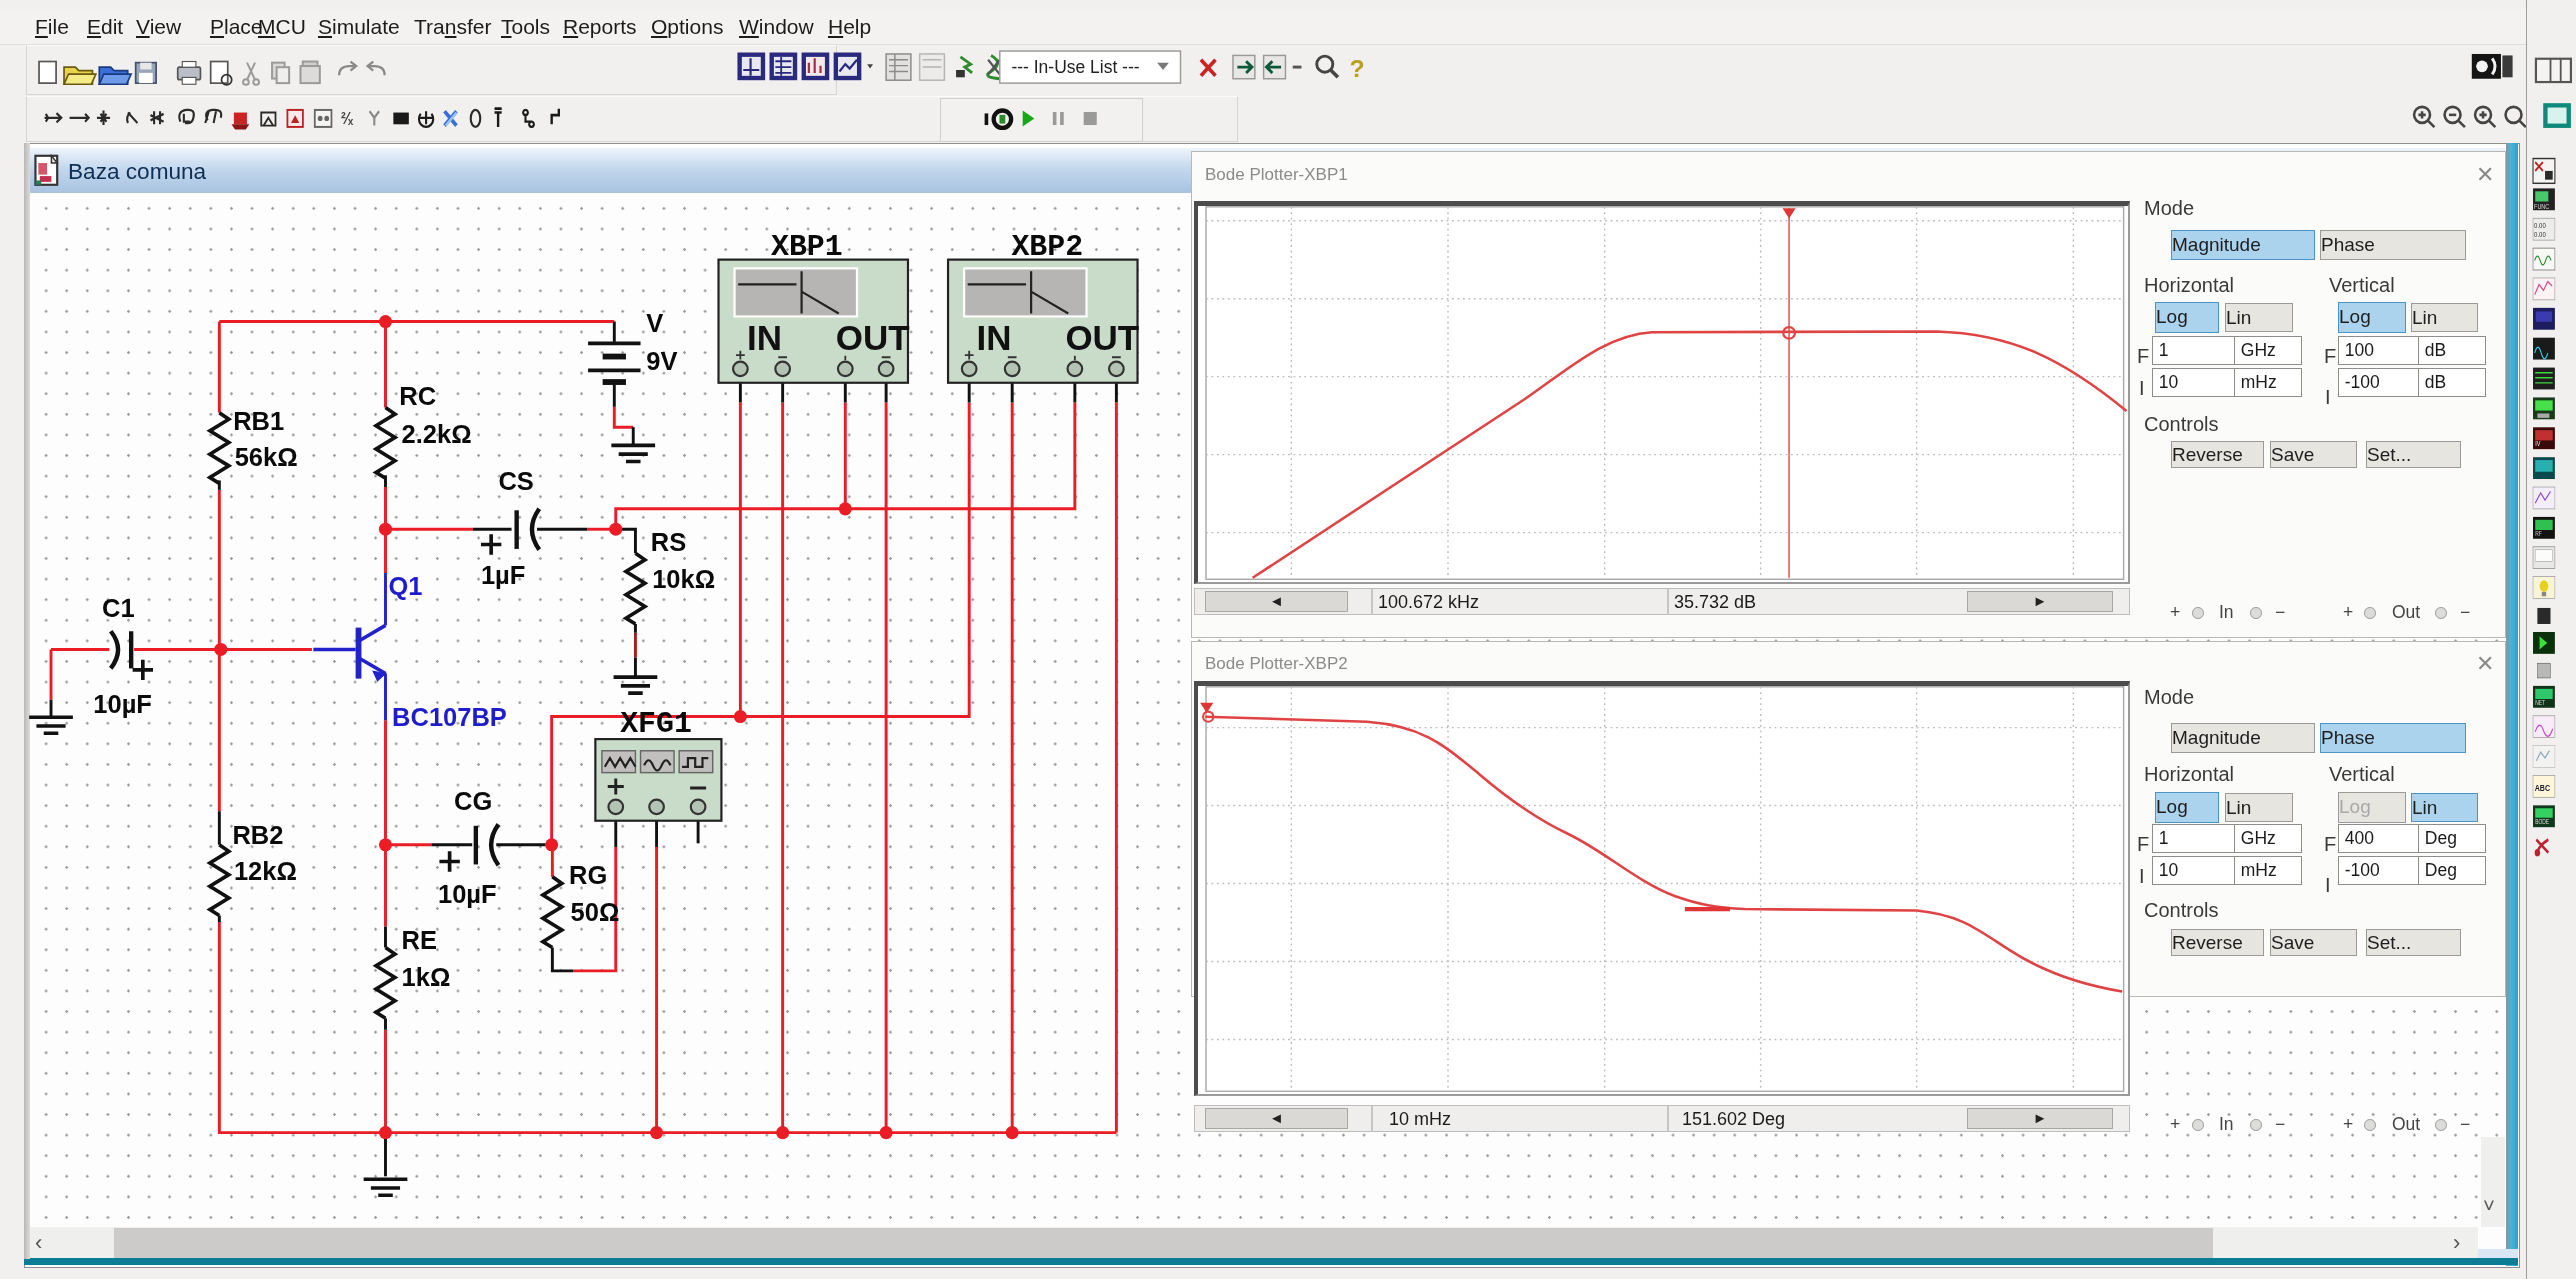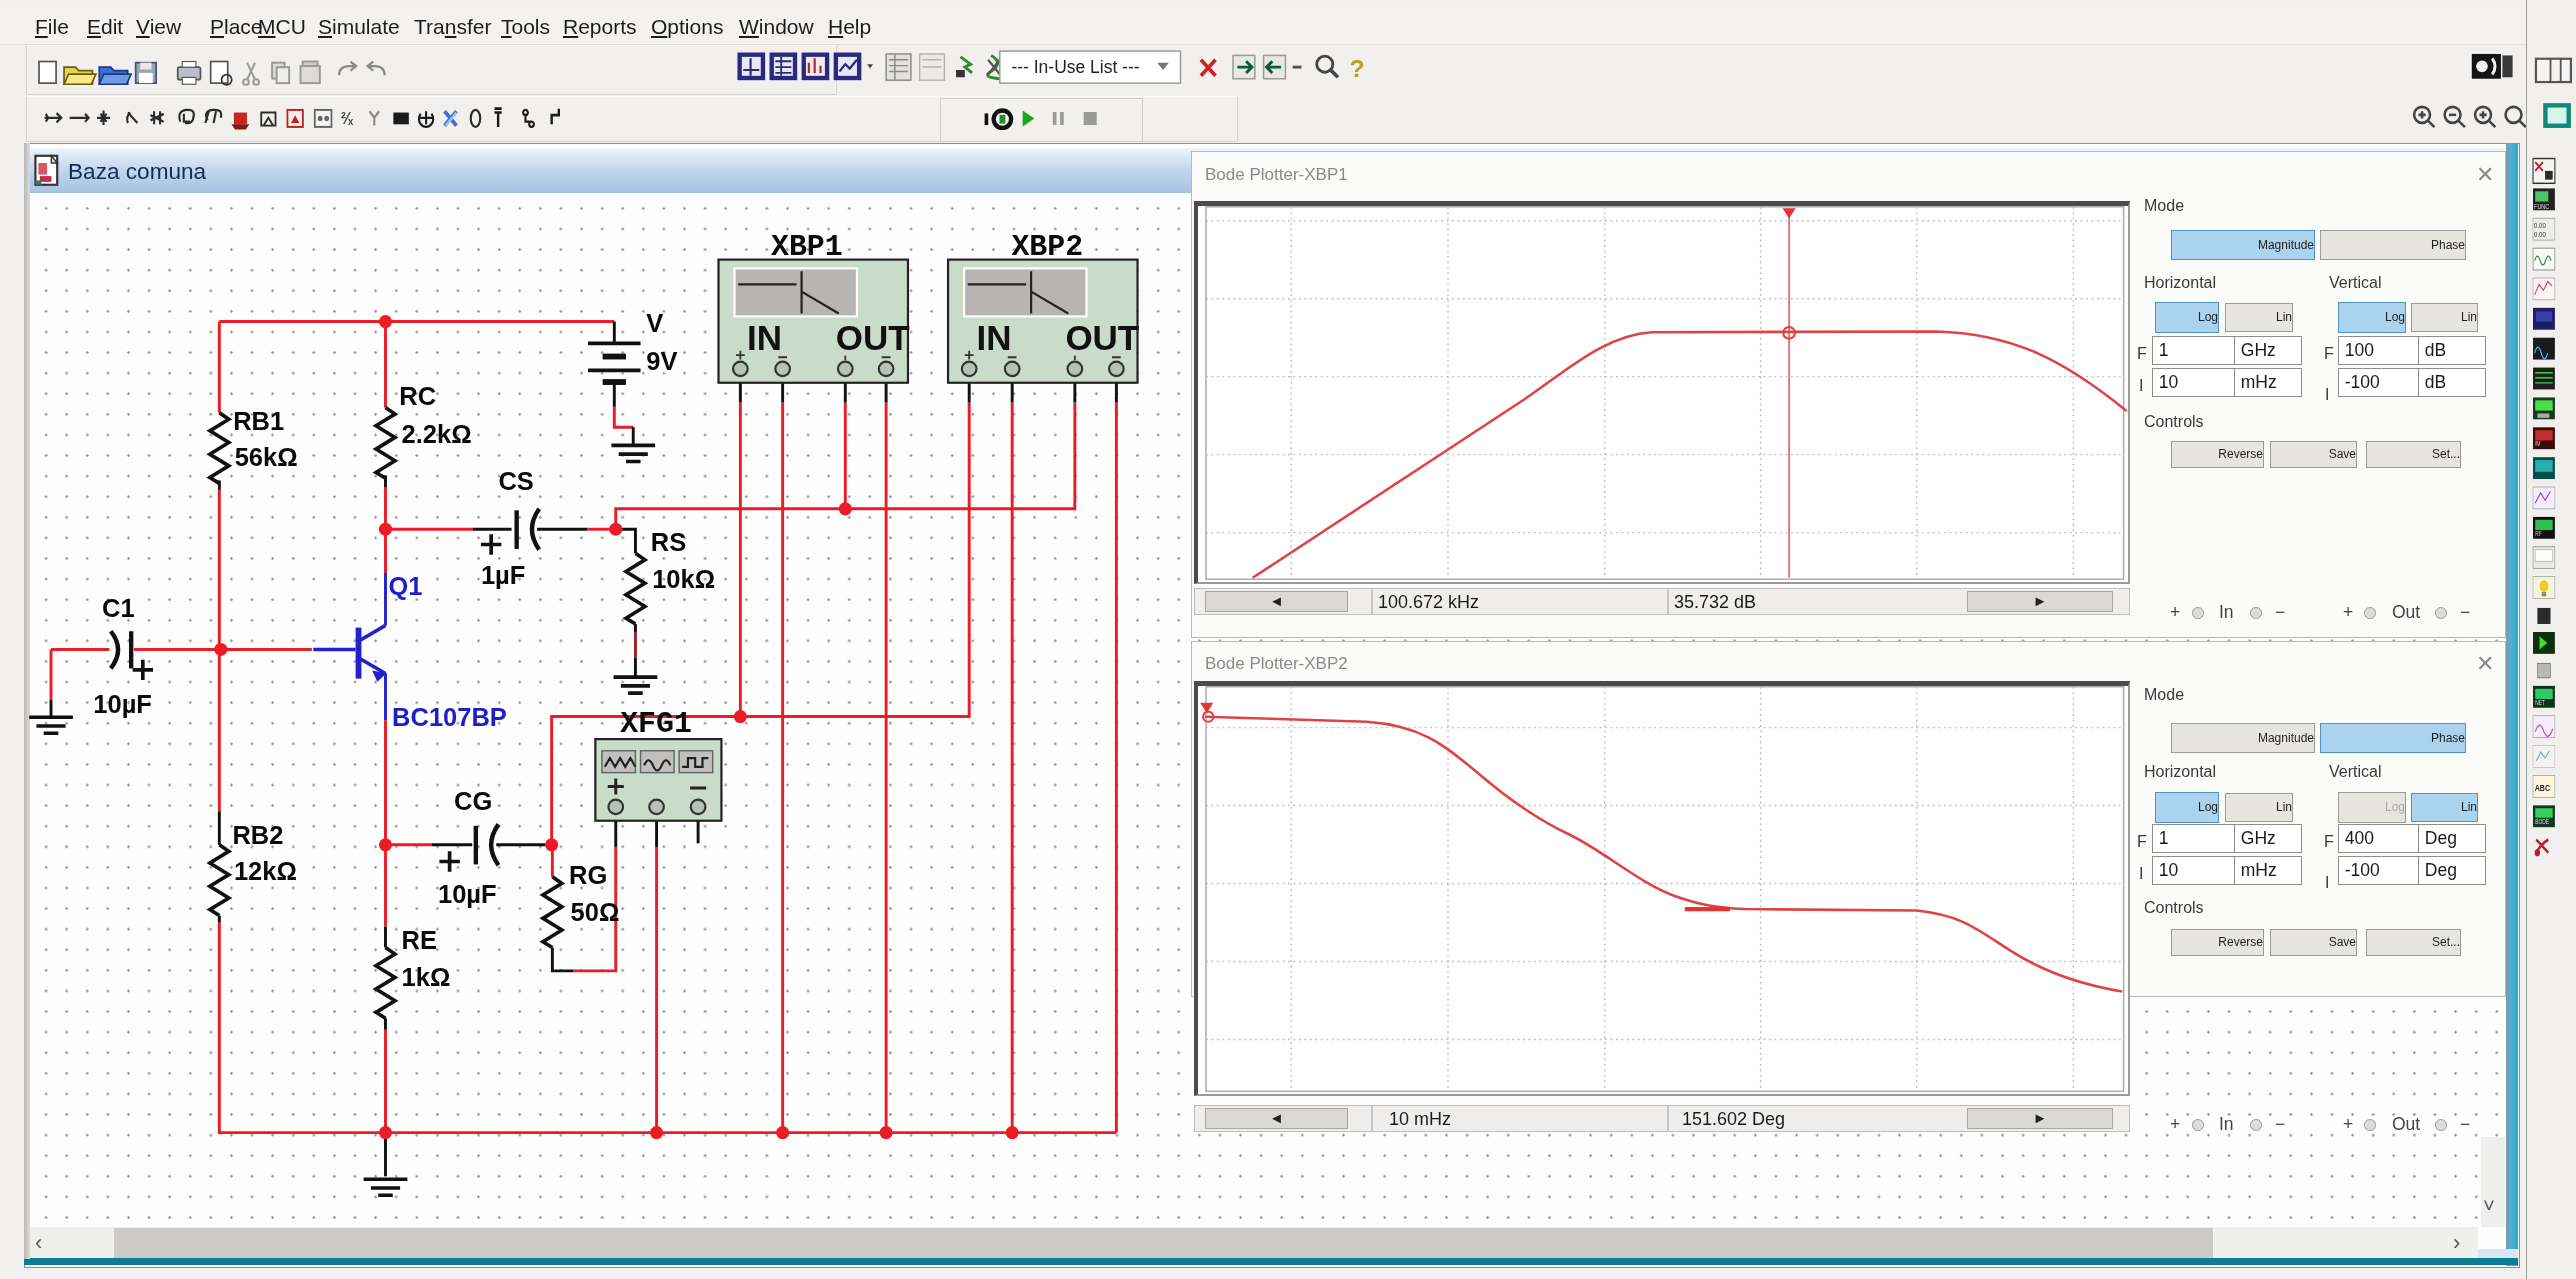--- a/index.html
+++ b/index.html
@@ -9,23 +9,23 @@
   #root{position:relative;width:2576px;height:1280px;}
   .menuitem{position:absolute;top:15.3px;font-size:21px;color:#1c1c1c;}
   
   .bodewin{position:absolute;left:1191px;width:1315px;background:#fbfbfa;
            border:1.5px solid #b8b8b8;box-sizing:border-box;}
   .bodetitle{position:absolute;left:13px;font-size:17px;color:#8b8b8b;}
   .bodeclose{position:absolute;left:1284px;font-size:22px;color:#8a8a8a;}
   .gframe{position:absolute;left:1.5px;background:#fff;border-top:5.1px solid #4c4c4c;
           border-left:4.4px solid #4c4c4c;border-right:2.2px solid #9a9a9a;
           border-bottom:2.2px solid #9a9a9a;box-sizing:border-box;}
-  .modelab{position:absolute;font-size:16px;color:#3a3a3a;}
+  .modelab{position:absolute;font-size:20px;color:#3a3a3a;}
   .bbtn{position:absolute;box-sizing:border-box;border:1.5px solid #9b9a96;
-        background:#e7e5e0;font-size:12px;color:#1e1e1e;text-align:right;}
+        background:#e7e5e0;font-size:19px;color:#1e1e1e;text-align:left;}
   .bbtn.hl{background:#abd3ee;border:1.5px solid #4c94c8;}
   .bbtn.dis{color:#a9a9a9;}
   .bfield{position:absolute;box-sizing:border-box;border:1.5px solid #8e8d8a;
           background:#fff;font-size:17.5px;color:#1b1b1b;padding-left:5.8px;}
   .scrow{position:absolute;left:1.5px;background:#efeeec;border:0.7px solid #bdbdbd;
          box-sizing:border-box;}
   .scbtn{position:absolute;top:2.2px;height:21px;background:#dbd9d5;
          border:1.5px solid #a8a7a3;box-sizing:border-box;text-align:center;
          font-size:14.6px;color:#222;line-height:19px;}
   .sctext{position:absolute;font-size:18px;color:#1b1b1b;top:3.6px;}

